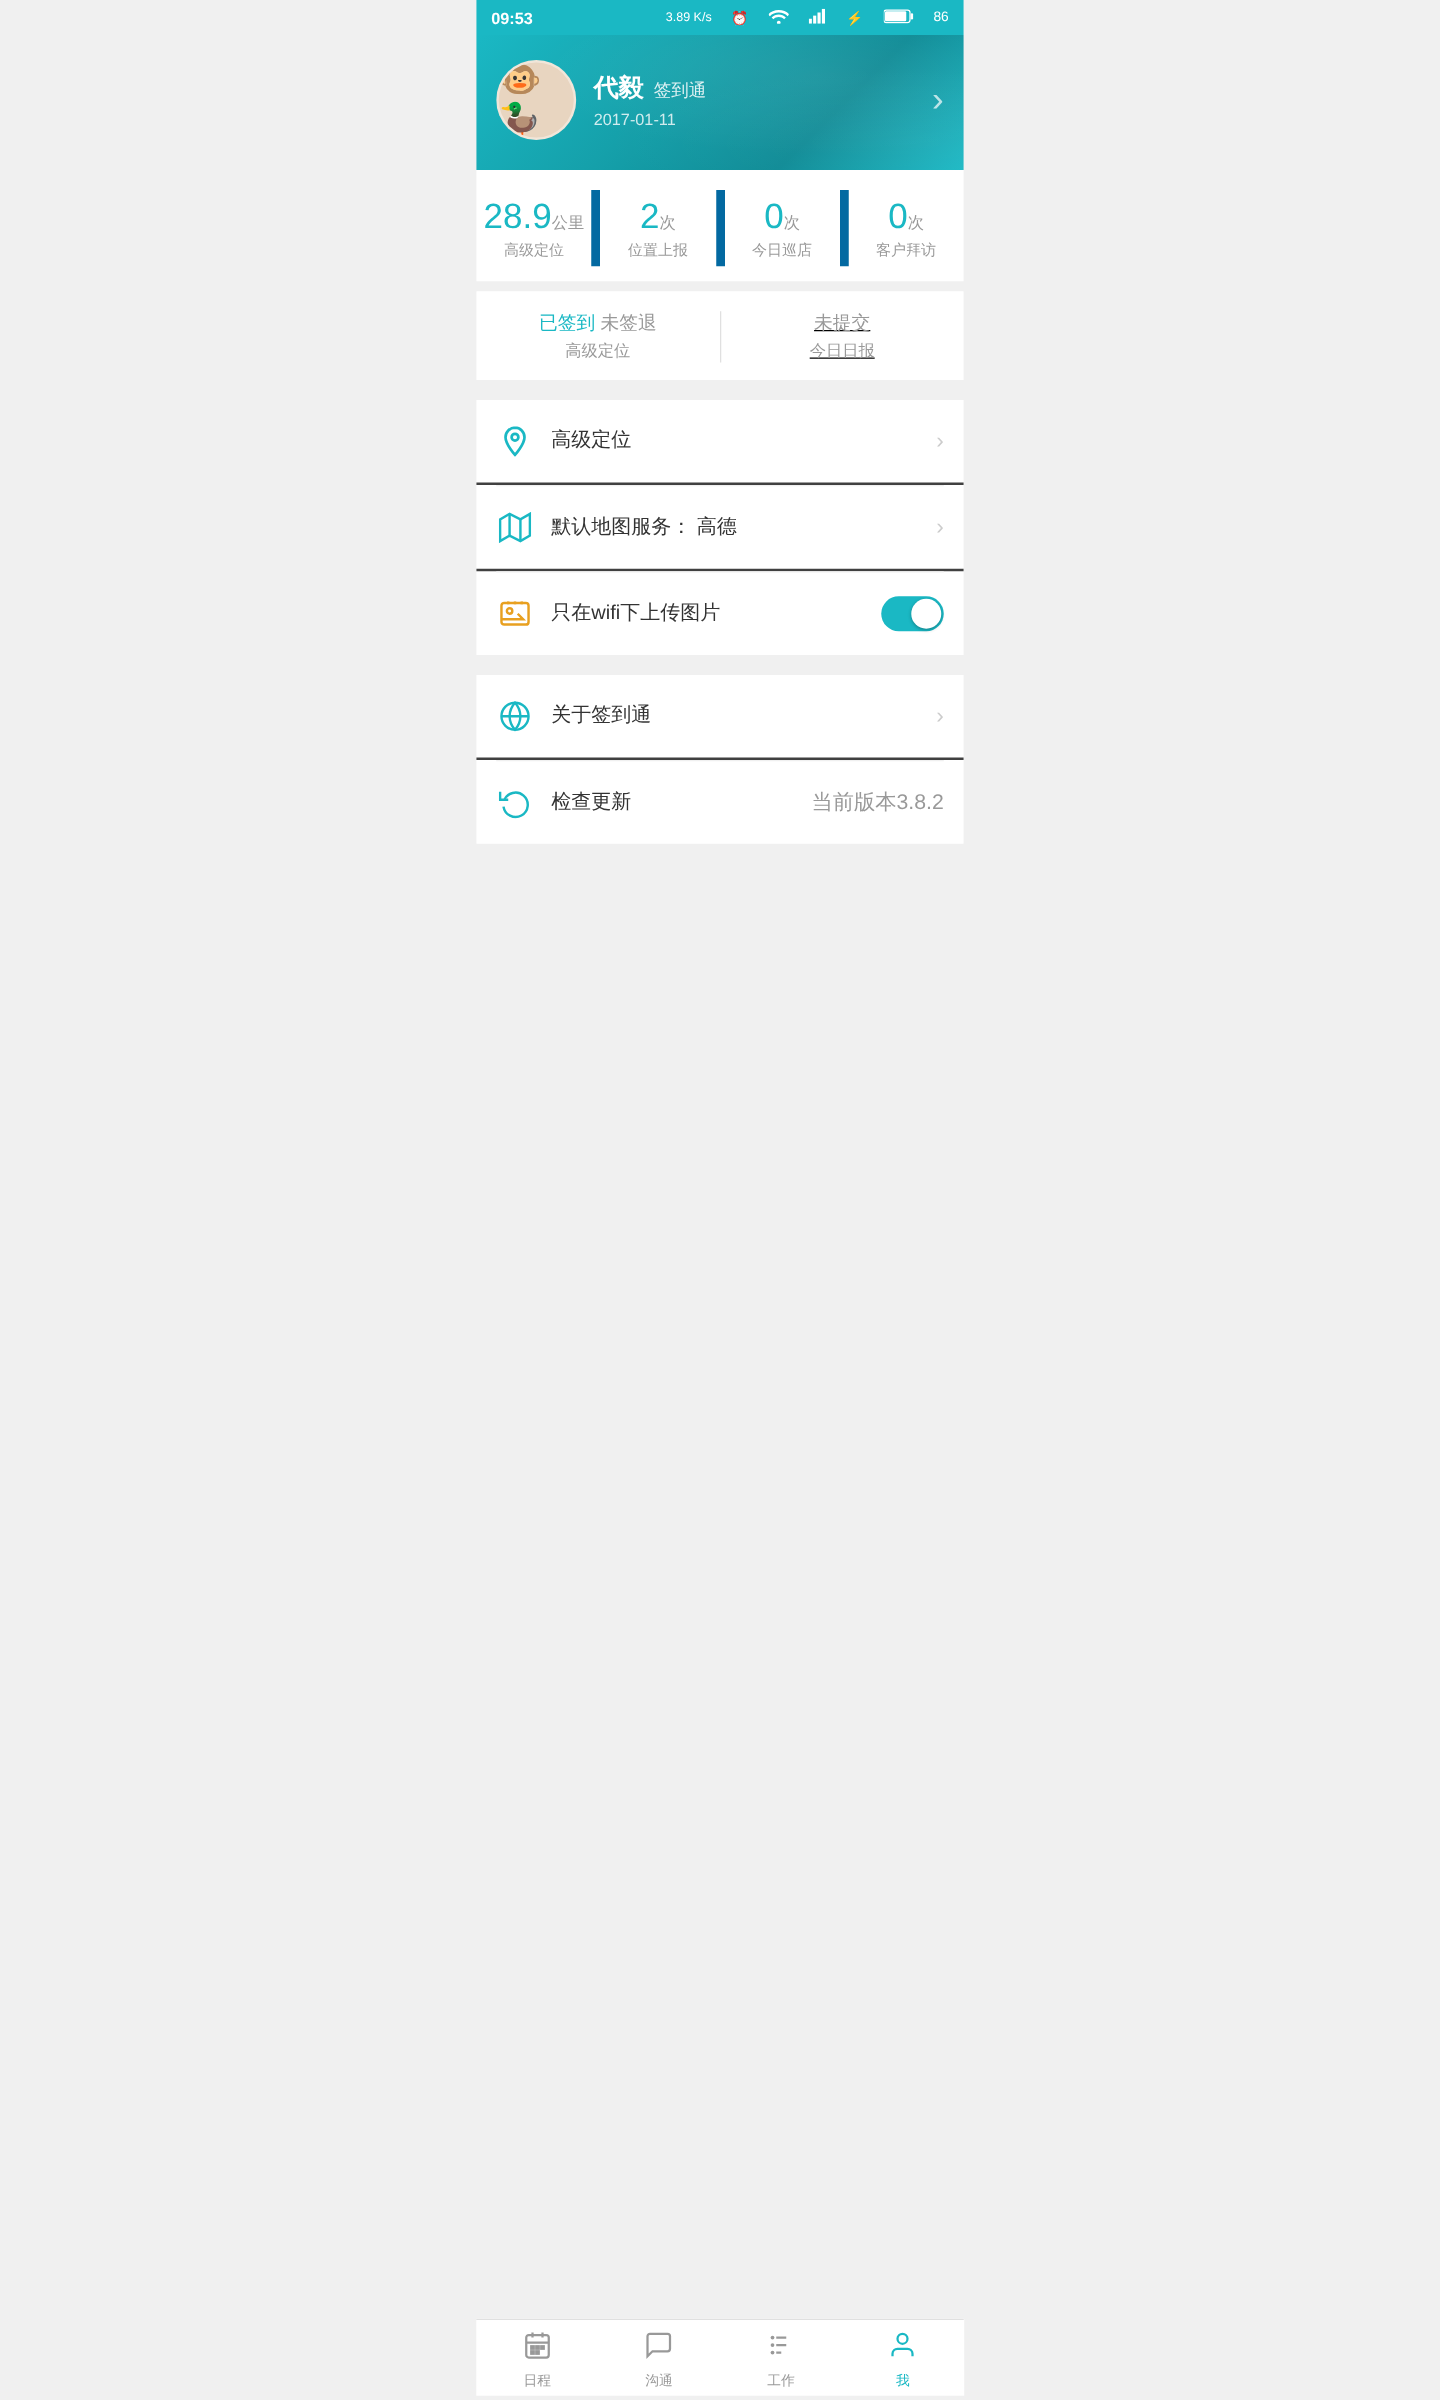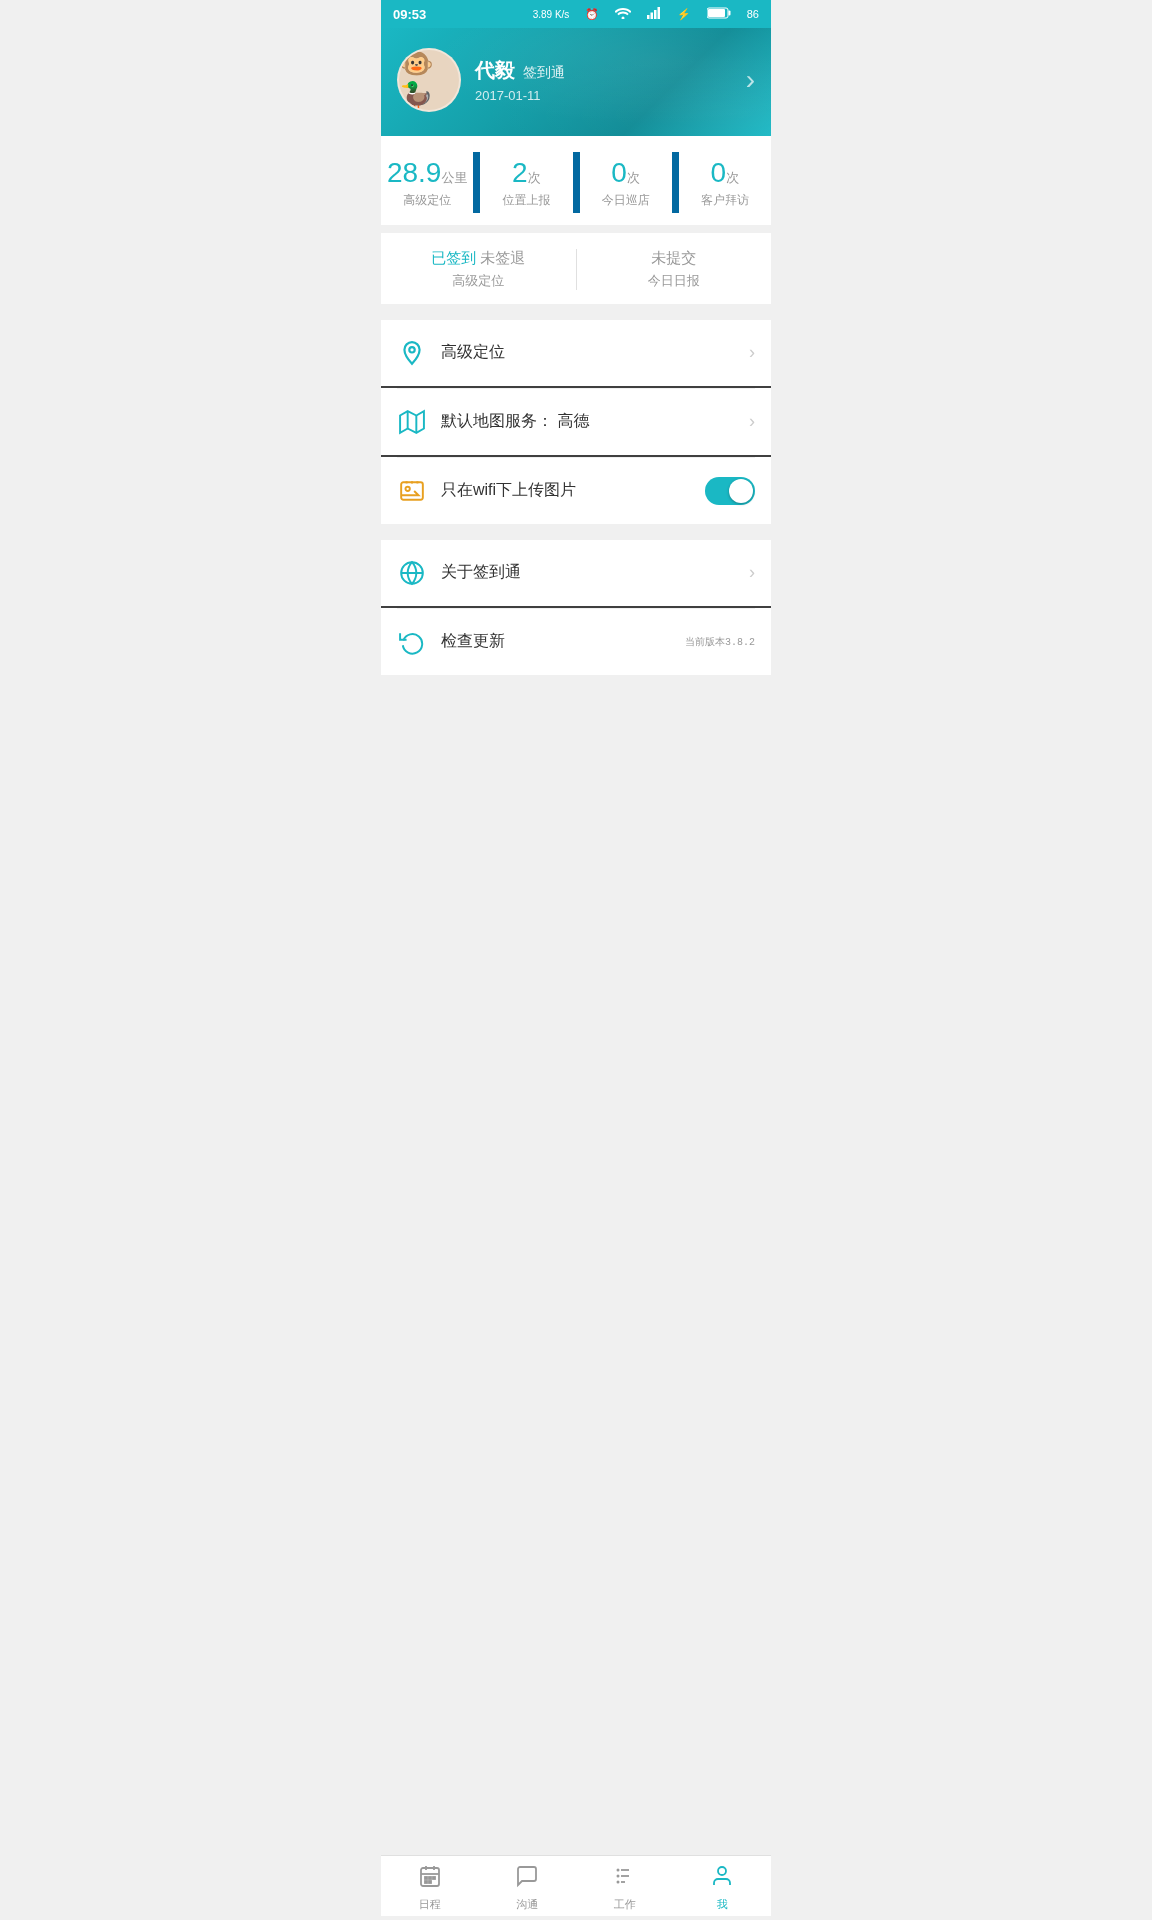--- a/index.html
+++ b/index.html
@@ -134,21 +134,21 @@
       background: #fff;
       display: flex;
       padding: 16px 0 14px;
       margin-bottom: 8px;
     }
     .attendance-item {
       flex: 1;
       text-align: center;
       border-right: 1px solid #e0e0e0;
     }
-    .attendance-item:last-child { border-right: none; }
+    .attendance-item:last-child { border-right: none; text-decoration: underline; }
     .attendance-status {
       font-size: 15px;
       margin-bottom: 4px;
     }
     .signed { color: #1ab8c4; }
     .unsigned { color: #999; text-align: center; }
     .attendance-label {
       font-size: 13px;
       color: #999;
     }
@@ -254,23 +254,22 @@
     .nav-label.active { color: #1ab8c4; }
 
     
     .page-content { padding-bottom: 68px; }
 
     
     .icon-svg { width: 26px; height: 26px; }
 
     
     .version-text {
-      font-size: 10px;
-      color: #999;
-      font-family: Liberation Mono, monospace;
+      font-size: 17px;
+      color: #999;
     }
   </style>
 </head>
 <body>
 
 <div class="page-content">
 
   <div class="status-bar">
     <span class="time">09:53</span>
     <div class="status-icons">

